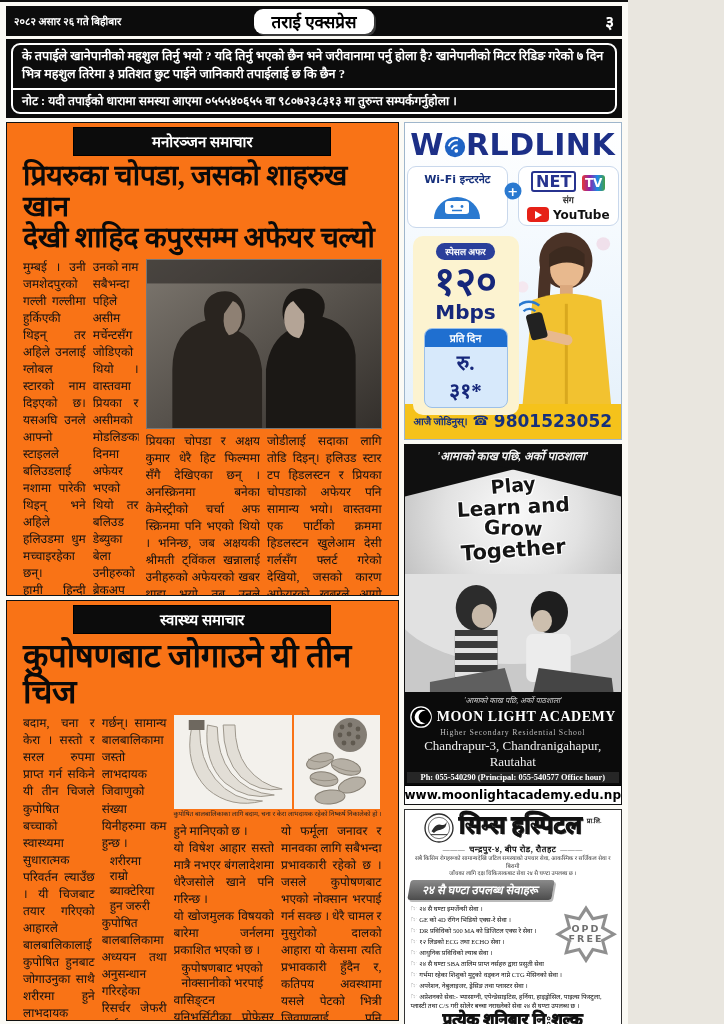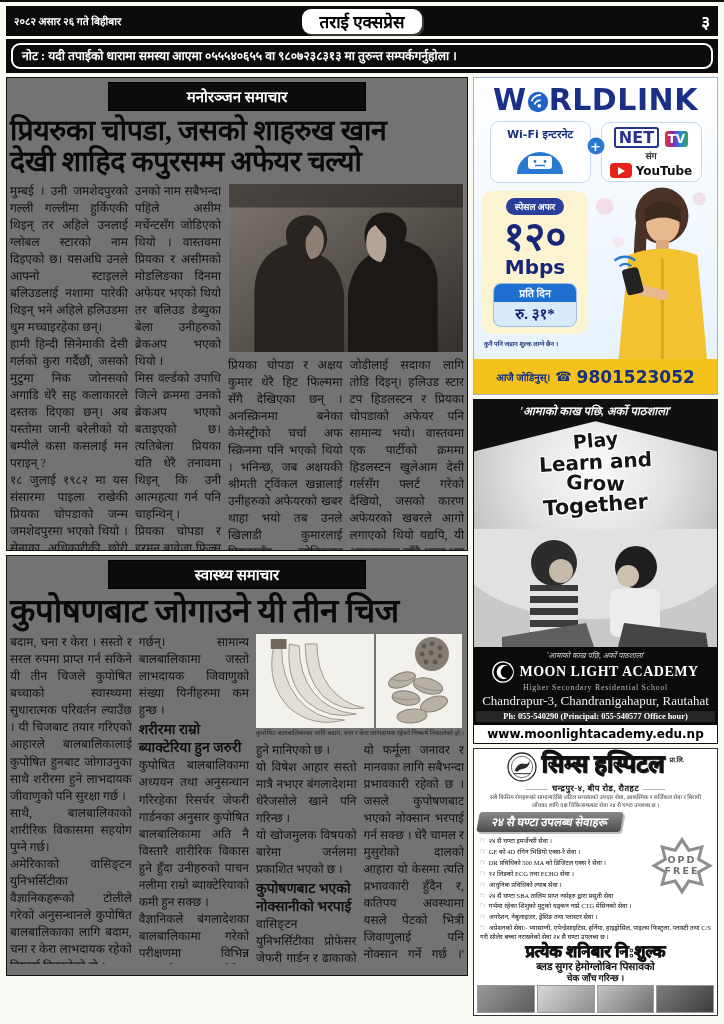--- a/index.html
+++ b/index.html
@@ -1,38 +1,38 @@
 <!DOCTYPE html>
 <html><head>
 <meta charset="utf-8">
 <style>
   * { margin:0; padding:0; box-sizing:border-box; }
   html,body { width:724px; height:1024px; }
   body { background:#e9e6df; font-family:"Liberation Serif","DejaVu Sans",serif; color:#111; }
-  .page { position:relative; width:724px; height:1024px; background:#fbfaf5; border-top:2px solid #111; padding:4px 6px; overflow:hidden; }
+  .page { position:relative; width:628px; height:1024px; background:#fbfaf5; border-top:2px solid #111; padding:4px 6px; overflow:hidden; }
 
   
   .mast { display:flex; align-items:center; background:#0c0c0c; height:30px; padding:0 8px; }
   .mast-date { color:#fff; font-size:10.5px; font-weight:bold; width:165px; }
   .mast-center { flex:1; text-align:center; }
   .mast-title { display:inline-block; background:#fff; border-radius:9px; padding:1px 18px; font-size:17px; font-weight:bold; color:#000; box-shadow:2px 2px 0 #3a3a3a; }
   .mast-page { width:165px; text-align:right; color:#fff; font-size:17px; font-weight:bold; }
 
   
   .notice { background:#0c0c0c; margin-top:3px; padding:4px 5px; }
   .notice-inner { border:2px solid #fff; border-radius:9px; overflow:hidden; }
   .notice-main { color:#fff; font-weight:bold; font-size:12.6px; line-height:1.42; padding:3px 9px 4px; border-bottom:2px solid #fff; }
   .notice-note { color:#fff; font-weight:bold; font-size:12.2px; padding:2px 9px 3px; }
 
   
   .main { display:flex; gap:5px; margin-top:4px; }
   .left { width:462px; }
   .right { width:245px; }
 
-  .art-box { border:1.5px solid #111; background:#737373; padding:3px 3px; overflow:hidden; }
+  .art-box { border:1.5px solid #111; background:#f97316; padding:3px 16px; overflow:hidden; }
   .ent-box { height:474px; }
   .health-box { height:421px; margin-top:4px; }
   .label-box { background:#0c0c0c; color:#fff; text-align:center; font-size:15px; font-weight:bold; width:258px; margin:1px auto 4px; padding:3px 0 4px; border:1px solid #000; }
   .headline { font-weight:bold; line-height:1.1; letter-spacing:-0.4px; color:#0a0a0a; }
   .ent-headline { font-size:28.5px; }
   .health-headline { font-size:33px; margin:2px 0 5px; }
 
   .cols { display:flex; gap:7px; margin-top:5px; overflow:hidden; }
   .coltxt { font-size:12px; line-height:1.42; text-align:justify; white-space:pre-line; overflow:hidden; }
   .ent-cols { height:372px; }
@@ -40,51 +40,51 @@
   .ent-c2 { flex:0.95; }
   .ent-photo-wrap { width:236px; }
   .ent-photo { width:236px; height:170px; border:1px solid #777; display:block; }
   .sub-cols { display:flex; gap:7px; margin-top:4px; }
   .sub-cols > div { flex:1; }
 
   .health-cols { height:330px; }
   .h-c1 { flex:1.05; }
   .h-c2 { flex:0.95; }
   .h-right { width:208px; }
-  .subhead { font-weight:bold; font-size:14px; margin:2px 0 1px; line-height:1.25; }
+  .subhead { font-weight:normal; font-size:12px; margin:2px 8px 1px; line-height:1.25; }
   .h-imgs { display:flex; gap:2px; }
   .h-img-banana { width:118px; height:94px; display:block; }
   .h-img-peanut { width:86px; height:94px; display:block; }
   .h-caption { font-size:6.6px; line-height:1.3; text-align:right; color:#222; margin:1px 0 3px; }
 
   
   .wl-ad { position:relative; height:318px; border:1px solid #9fb6cc; background:linear-gradient(180deg,#ffffff 0%,#eef6fd 60%,#e4f0fa 100%); overflow:hidden; }
   .wl-logo { text-align:center; margin-top:7px; font-family:"DejaVu Sans",sans-serif; font-weight:bold; font-size:30px; color:#1c2f87; letter-spacing:0.5px; line-height:1; }
   .wl-logo svg { vertical-align:-3px; }
-  .wl-features { display:flex; justify-content:center; align-items:center; gap:10px; margin-top:6px; position:relative; }
+  .wl-features { display:flex; justify-content:center; align-items:flex-start; gap:10px; margin-top:6px; position:relative; }
   .feat { background:#fff; border:1px solid #c9d8ec; border-radius:9px; width:101px; padding:4px 2px 3px; text-align:center; position:relative; }
   .feat-wifi-label { color:#16307c; font-weight:bold; font-size:11px; font-family:"DejaVu Sans",sans-serif; }
   .plus-badge { position:absolute; left:50%; top:40%; transform:translate(-50%,-50%); width:17px; height:17px; background:#2a79d0; color:#fff; border-radius:50%; font:bold 13px/17px "DejaVu Sans",sans-serif; text-align:center; z-index:2; }
   .wl-features-wrap { position:relative; }
   .net-line { font-family:"DejaVu Sans",sans-serif; font-weight:bold; }
   .net-word { color:#27338f; font-size:16px; border:2px solid #27338f; padding:0 3px; border-radius:3px; display:inline-block; line-height:1.1; }
   .tv-word { color:#fff; font-size:12px; background:linear-gradient(90deg,#e53935,#8e24aa,#1e88e5,#43a047); padding:1px 3px; border-radius:3px; display:inline-block; }
   .sanga { font-size:9px; color:#333; font-weight:bold; margin:1px 0; }
   .yt-row { display:flex; align-items:center; justify-content:center; gap:4px; }
   .yt-btn { width:22px; height:15px; background:#e62117; border-radius:4px; position:relative; }
   .yt-btn::after { content:""; position:absolute; left:8px; top:4px; border-left:7px solid #fff; border-top:4px solid transparent; border-bottom:4px solid transparent; }
   .yt-word { font-family:"DejaVu Sans",sans-serif; font-weight:bold; font-size:12px; color:#111; }
   .wl-offer-row { display:flex; margin-top:8px; padding-left:8px; }
   .offer-card { width:106px; background:#fcf3d0; border-radius:10px; text-align:center; padding:5px 4px 7px; z-index:2; }
   .offer-pill { display:inline-block; background:#2a3f9b; color:#fff; font-size:9px; font-weight:bold; border-radius:9px; padding:2px 9px; }
   .speed { font-size:40px; font-weight:bold; color:#16277b; line-height:1.05; font-family:"DejaVu Sans",sans-serif;text-align:center; }
   .mbps { font-size:20px; font-weight:bold; color:#16277b; line-height:1; font-family:"DejaVu Sans",sans-serif; }
   .perday-card { background:#d7e9fb; border:1px solid #9cc0e8; border-radius:8px; margin:6px 7px 0; overflow:hidden; }
   .perday-top { background:#1f6fd0; color:#fff; font-size:10.5px; font-weight:bold; padding:2px 0; }
-  .price { font-size:15px; font-weight:bold; color:#16277b; padding:1px 16px 3px; }
+  .price { font-size:21px; font-weight:bold; color:#16277b; padding:1px 16px 3px; }
   .fine-print { font-size:6.4px; color:#233d86; font-weight:bold; margin:5px 0 0 10px; width:115px; }
   .wl-woman { position:absolute; right:0; top:104px; width:128px; height:178px; }
   .wl-footer { position:absolute; left:0; right:0; bottom:0; height:35px; background:#f5c21b; display:flex; align-items:center; justify-content:center; gap:5px; }
   .cta { font-size:10px; font-weight:bold; color:#16307c; }
   .phone-glyph { font-size:13px; color:#16307c; }
   .wl-phone { font-family:"DejaVu Sans",sans-serif; font-size:17px; font-weight:bold; color:#16307c; }
 
   
   .ac-ad { margin-top:4px; border:1px solid #111; background:#fff; overflow:hidden; }
   .ac-top { background:#101010; color:#f2f2f2; text-align:center; font-style:italic; font-weight:bold; font-size:11.5px; padding:3px 0; }
@@ -142,20 +142,21 @@
   <div class="mast">
     <div class="mast-date">२०८२ असार २६ गते बिहीबार</div>
     <div class="mast-center">
       <span class="mast-title">तराई एक्सप्रेस</span>
     </div>
     <div class="mast-page">३</div>
   </div>
 
   <div class="notice">
     <div class="notice-inner">
+      <div class="notice-main">के तपाईले खानेपानीको महशुल तिर्नु भयो ? यदि तिर्नु भएको छैन भने जरीवानामा पर्नु होला है? खानेपानीको मिटर रिडिङ गरेको ७ दिन भित्र महशुल तिरेमा ३ प्रतिशत छुट पाईने जानिकारी तपाईलाई छ कि छैन ?</div>
       <div class="notice-note">नोट : यदी तपाईको धारामा समस्या आएमा ०५५५४०६५५ वा ९८०७२३८३१३ मा तुरुन्त सम्पर्कगर्नुहोला ।</div>
     </div>
   </div>
 
   <div class="main">
 
     <div class="left">
 
       <div class="art-box ent-box">
         <div class="label-box">मनोरञ्जन समाचार</div>

